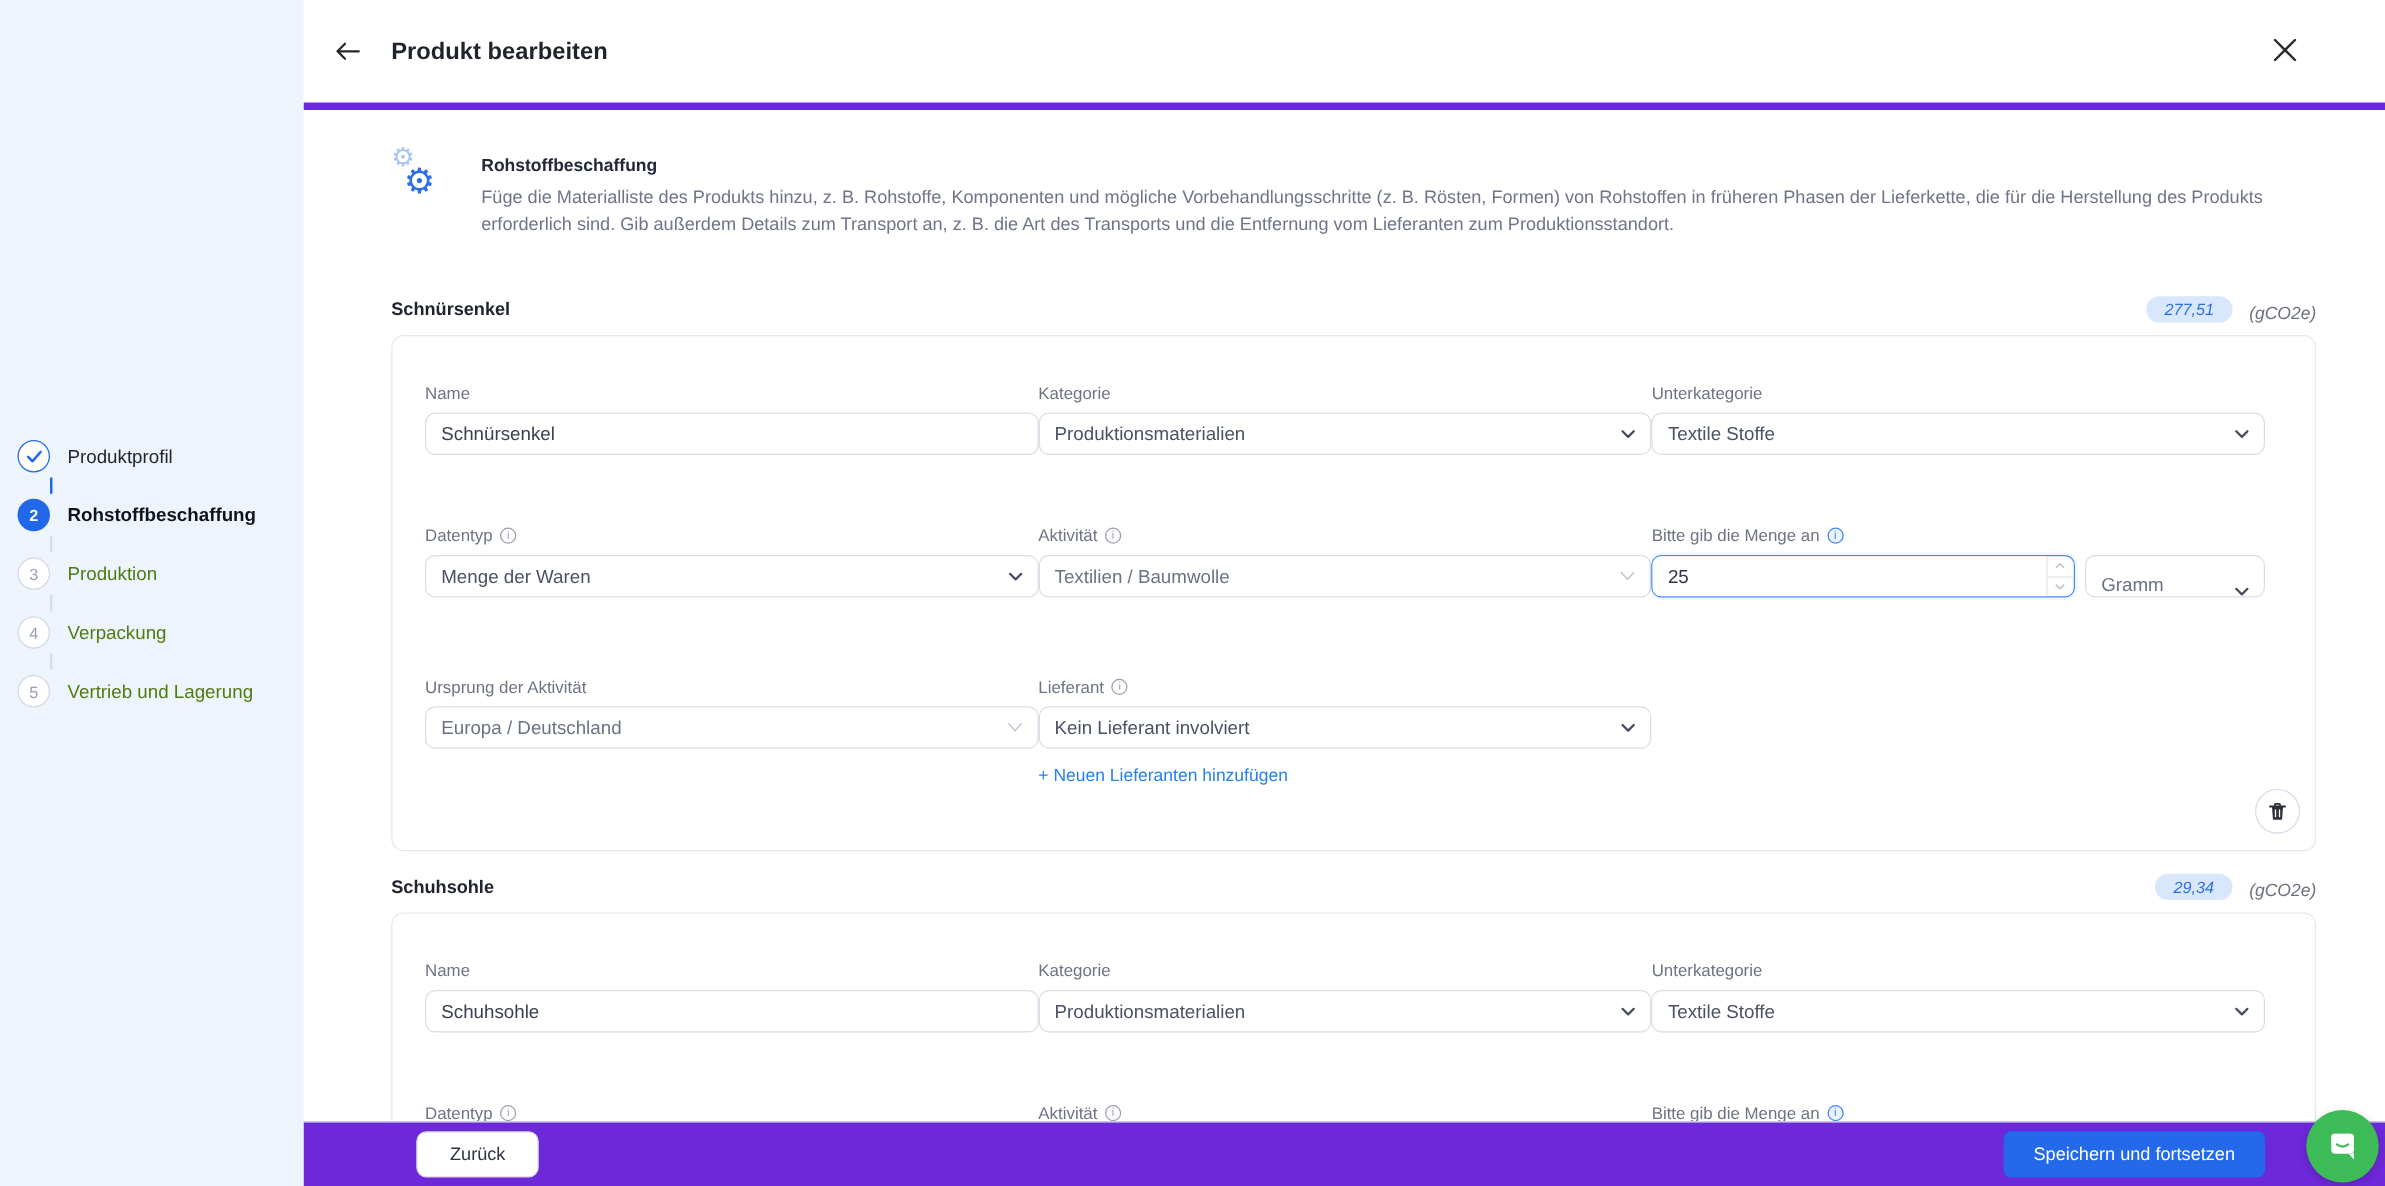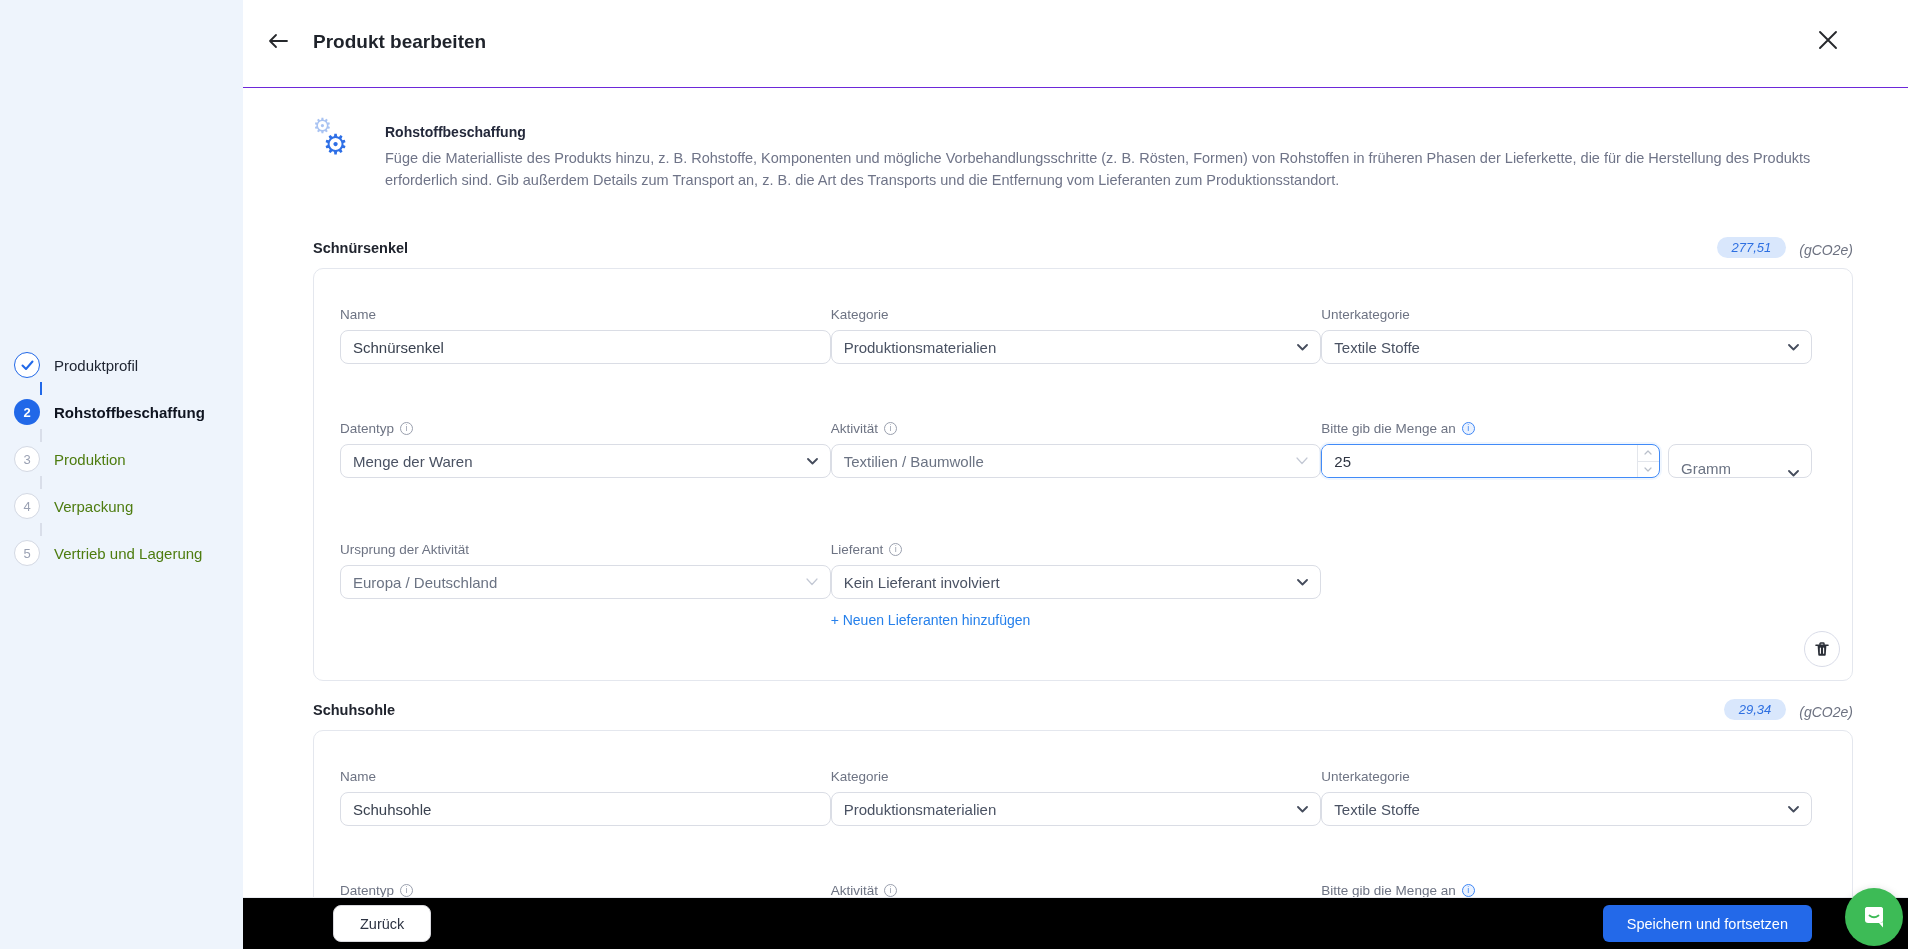--- a/index.html
+++ b/index.html
@@ -15,21 +15,21 @@
   .circle.active { background:#2168e8; color:#fff; font-weight:700; }
   .circle.pending{ background:#fff; border:1px solid #d3d8e3; color:#9aa1b3; }
   .slabel { font-size:15px; color:#1d2330; }
   .step.active .slabel { font-weight:700; color:#0f1420; }
   .step.pending .slabel { color:#4d7c0f; }
   .connector { width:2px; height:13px; margin:4px 0 4px 26px; background:#d9dee9; }
   .connector.blue { background:#2168e8; }
 
   
   .main { position:absolute; left:243px; top:0; right:0; bottom:0; background:#fff; }
-  .topbar { position:absolute; top:0; left:0; right:0; height:88px; border-bottom:1px solid #6d28d9; display:flex; align-items:center; }
+  .topbar { position:absolute; top:0; left:0; right:0; height:88px; border-bottom:6px solid #6d28d9; display:flex; align-items:center; }
   .back-btn { position:absolute; left:18px; top:28px; width:34px; height:26px; background:none; border:none; cursor:pointer; display:flex; align-items:center; justify-content:center; }
   .page-title { position:absolute; left:70px; top:31px; font-size:19px; font-weight:600; color:#1f232b; }
   .close-btn { position:absolute; right:66px; top:26px; width:28px; height:28px; background:none; border:none; cursor:pointer; display:flex; align-items:center; justify-content:center; }
 
   .content { position:absolute; top:88px; left:0; right:0; bottom:52px; overflow:hidden; padding:0 55px 0 70px; }
 
   
   .intro { display:flex; margin-top:30px; }
   .gear-wrap { position:relative; width:44px; height:48px; flex:0 0 44px; margin-right:28px; }
   .gear-small { position:absolute; top:-4px; left:0;  font-size:21px; color:#a9c3f2; }
@@ -69,21 +69,21 @@
   .spinner { width:22px; border-left:1px solid #e3e6ec; display:flex; flex-direction:column; }
   .spin-btn { flex:1; display:flex; align-items:center; justify-content:center; background:none; border:none; cursor:pointer; padding:0; }
   .spin-btn.down { border-top:1px solid #e3e6ec; }
   .unit-select { width:144px; flex:0 0 144px;align-items:flex-end; }
 
   .add-link { font-size:14px; font-weight:500; color:#2680eb; text-decoration:none; display:inline-block; margin-top:13px; cursor:pointer; }
 
   .trash-btn { position:absolute; right:12px; bottom:13px; width:36px; height:36px; border-radius:50%; background:#fff; border:1px solid #d9dce8; display:flex; align-items:center; justify-content:center; cursor:pointer; }
 
   
-  .footer { position:absolute; left:0; right:0; bottom:0; height:52px; background:#000000; border-top:1px solid #e9ebf0; display:flex; align-items:center; justify-content:space-between; padding:0 96px 0 90px; }
+  .footer { position:absolute; left:0; right:0; bottom:0; height:52px; background:#6d28d9; border-top:1px solid #e9ebf0; display:flex; align-items:center; justify-content:space-between; padding:0 96px 0 90px; }
   .btn-back { height:37px; padding:0 26px; background:#fff; border:1px solid #d9d9de; border-radius:8px; font-size:14.5px; color:#2d3342; font-family:"Liberation Sans", sans-serif; cursor:pointer; }
   .btn-save { height:37px; padding:0 24px; background:#2369e9; border:none; border-radius:6px; font-size:14.5px; color:#fff; font-family:"Liberation Sans", sans-serif; cursor:pointer; }
 
   
   .chat-launcher { position:absolute; right:5px; bottom:3px; width:58px; height:58px; border-radius:50%; background:#3dbb56; display:flex; align-items:center; justify-content:center; cursor:pointer; box-shadow:0 2px 8px rgba(0,0,0,0.18); }
 </style>
 </head>
 <body>
 
 <div class="app">

